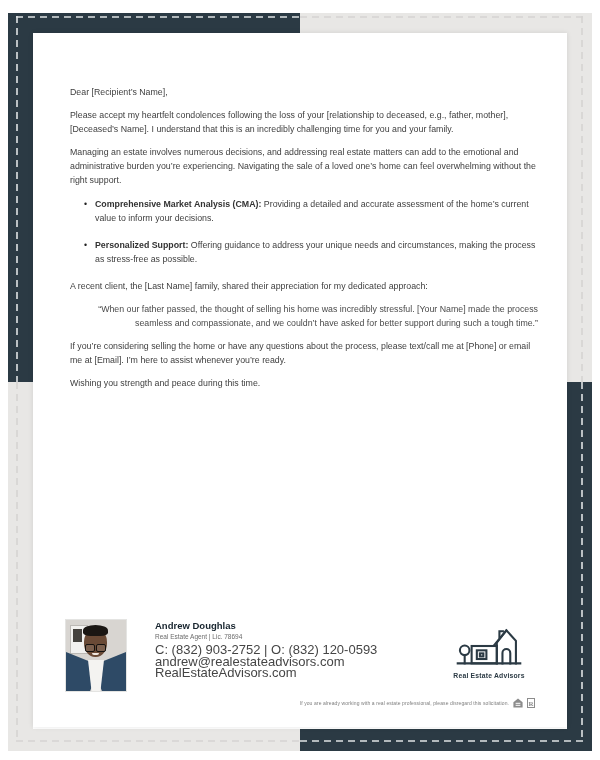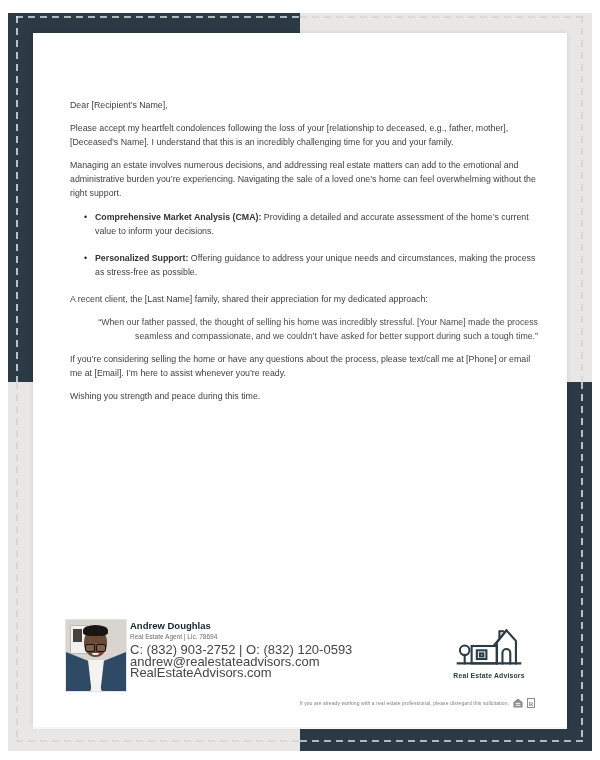--- a/index.html
+++ b/index.html
@@ -15,21 +15,21 @@
   .b-left-b{left:8px;top:382px;width:25px;height:369px;}
   .b-right-t{left:567px;top:13px;width:25px;height:369px;}
   .b-right-b{left:567px;top:382px;width:25px;height:369px;}
   .b-bot-l{left:8px;top:729px;width:292px;height:22px;}
   .b-bot-r{left:300px;top:729px;width:292px;height:22px;}
   .dashes{position:absolute;left:0;top:0;pointer-events:none;}
   
   .page{position:absolute;left:33px;top:33px;width:534px;height:694px;background:#ffffff;
         box-shadow:0 0 5px rgba(0,0,0,0.10);}
   
-  .letter{position:absolute;left:37px;top:65px;width:468px;font-size:8.8px;line-height:14px;
+  .letter{position:absolute;left:37px;top:52px;width:468px;font-size:8.8px;line-height:14px;
           color:#3e3e3e;}
   .letter p{margin:0 0 9px 0;}
   .letter p.quote{color:#4a4a4a;text-align:right;}
   .letter strong{color:#333;}
   .letter ul{list-style:none;margin:10px 0 4px 0;padding:0 0 0 14px;}
   .letter li{position:relative;padding-left:11px;margin-bottom:13px;}
   .letter li:before{content:"\2022";position:absolute;left:0;top:0;color:#222;}
   
   .photo{position:absolute;left:32px;top:586px;width:60px;height:71px;background:#d8d5d1;
          border:1px solid #e4e4e2;overflow:hidden;}
@@ -43,21 +43,21 @@
                 clip-path:polygon(0 0,100% 0,78% 100%,22% 100%);}
   .photo .head{position:absolute;left:18px;top:9px;width:23px;height:28px;background:#6a4a36;
                border-radius:46% 46% 48% 48%;}
   .photo .hair{position:absolute;left:17px;top:5px;width:25px;height:11px;background:#1a1613;
                border-radius:50% 50% 30% 30%;}
   .photo .glass{position:absolute;top:24px;width:8px;height:6px;border:1px solid #14110e;
                 border-radius:2px;background:rgba(255,255,255,0.12);}
   .photo .glass.l{left:19px;} .photo .glass.r{left:30px;}
   .photo .smile{position:absolute;left:26px;top:33px;width:7px;height:2px;background:#f0e8e0;
                 border-radius:0 0 4px 4px;}
-  .sig-text{position:absolute;left:97px;top:587px;}
+  .sig-text{position:absolute;left:122px;top:587px;}
   .sig-name{font-size:9.5px;font-weight:bold;color:#17242e;line-height:12px;}
   .sig-role{font-size:6.5px;color:#6b6b6b;line-height:9px;margin-bottom:3px;}
   .sig-line{font-size:13px;color:#454545;line-height:11.5px;}
   .logo{position:absolute;left:419px;top:591px;width:74px;text-align:center;}
   .logo-name{font-size:6.8px;font-weight:bold;color:#2b3a44;letter-spacing:0.2px;margin-top:0px;}
   
   .disclaimer-row{position:absolute;right:32px;top:665px;display:flex;align-items:center;gap:4px;}
   .disclaimer-text{font-size:5px;color:#7e7e7e;letter-spacing:0.1px;}
 </style>
 </head>

